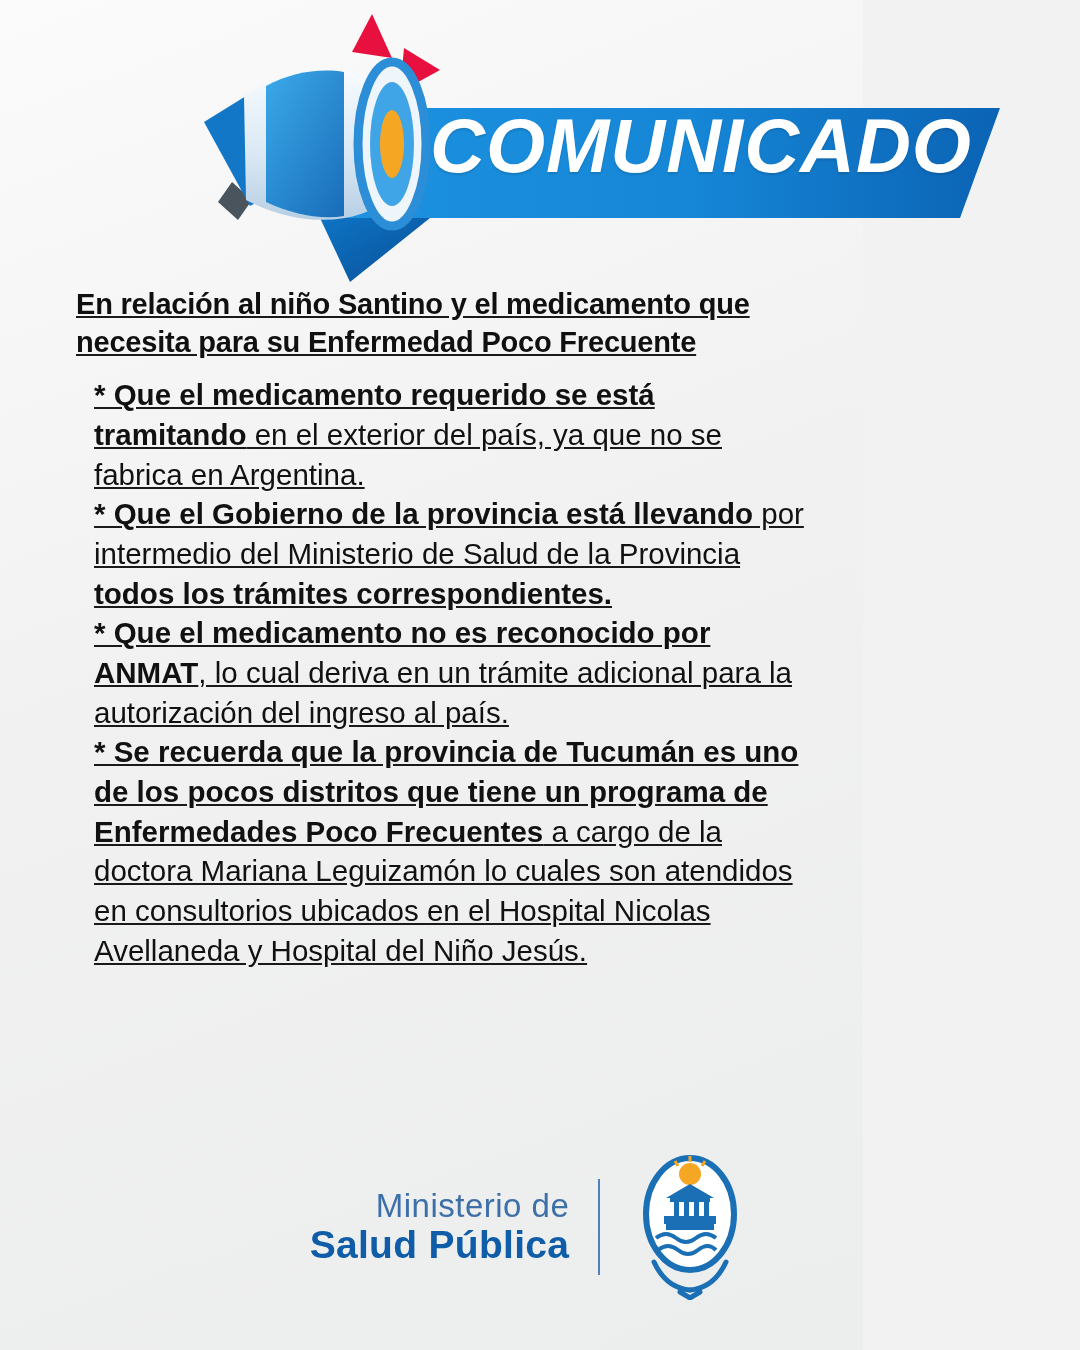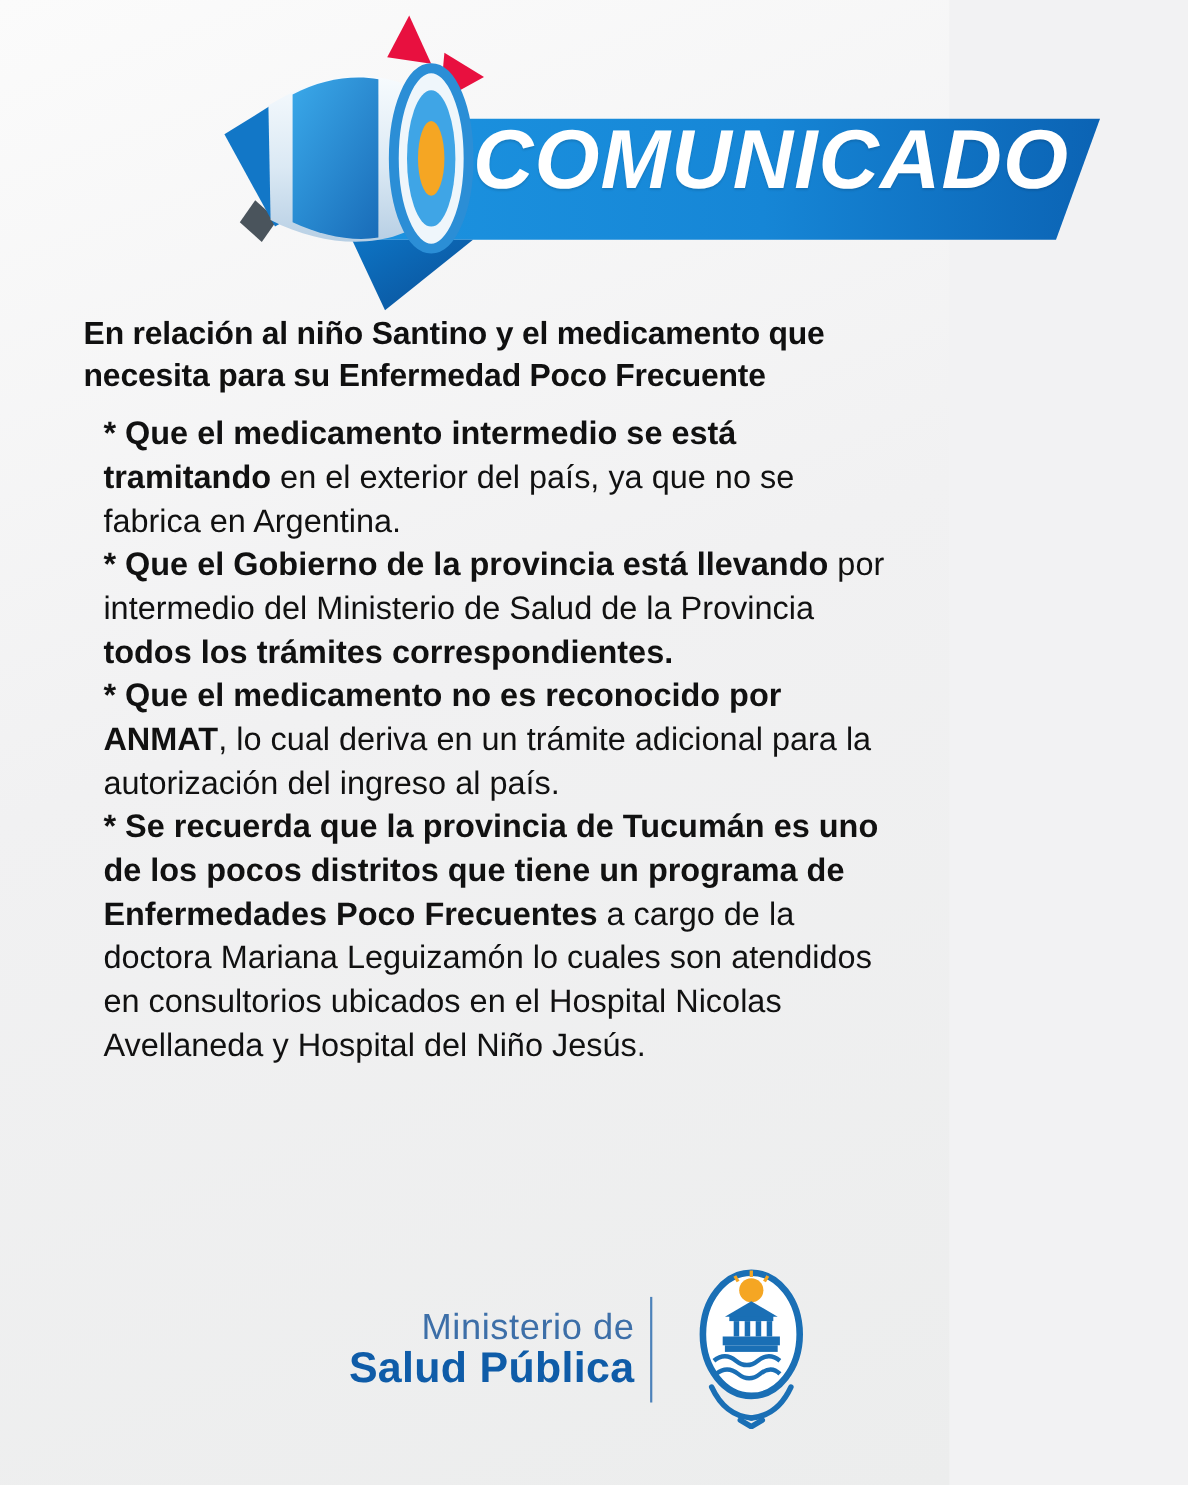--- a/index.html
+++ b/index.html
@@ -14,20 +14,21 @@
     color: #1a1a1a;
     overflow: hidden;
     position: relative;
   }
   .page {
     width: 863px;
     height: 1350px;
     position: relative;
     background: linear-gradient(160deg, #fbfbfb 0%, #f1f1f2 45%, #eceded 100%);
     box-sizing: border-box;
+    text-decoration: underline;
   }
 
   
   .banner {
     position: relative;
     height: 280px;
     width: 100%;
   }
   .banner-svg {
     position: absolute;
@@ -84,21 +85,21 @@
     left: 0;
     bottom: 46px;
     width: 1080px;
     display: flex;
     align-items: center;
     justify-content: center;
     gap: 0px;
   }
   .footer-left {
     text-align: right;
-    padding-right: 14px;
+    padding-right: 29px;
     line-height: 1.08;
   }
   .fl-top {
     font-size: 33px;
     color: #3d6fa8;
     font-weight: normal;
     letter-spacing: 0.5px;
   }
   .fl-bottom {
     font-size: 39px;
@@ -186,21 +187,21 @@
       </g>
     </svg>
     <div class="banner-title">COMUNICADO</div>
   </div>
 
   <div class="headline">En relación al niño Santino y el medicamento que necesita para su Enfermedad Poco Frecuente</div>
 
   <div class="body-block">
 
     <p class="para">
-      <b>* Que el medicamento intermedio se está tramitando</b><span> en el exterior del país, ya que no se fabrica en Argentina.</span>
+      <b>* Que el medicamento requerido se está tramitando</b><span> en el exterior del país, ya que no se fabrica en Argentina.</span>
     </p>
 
     <p class="para">
       <b>* Que el Gobierno de la provincia está llevando</b><span> por intermedio del Ministerio de Salud de la Provincia </span><b>todos los trámites correspondientes.</b>
     </p>
 
     <p class="para">
       <b>* Que el medicamento no es reconocido por ANMAT</b><span>, lo cual deriva en un trámite adicional para la autorización del ingreso al país.</span>
     </p>
 

